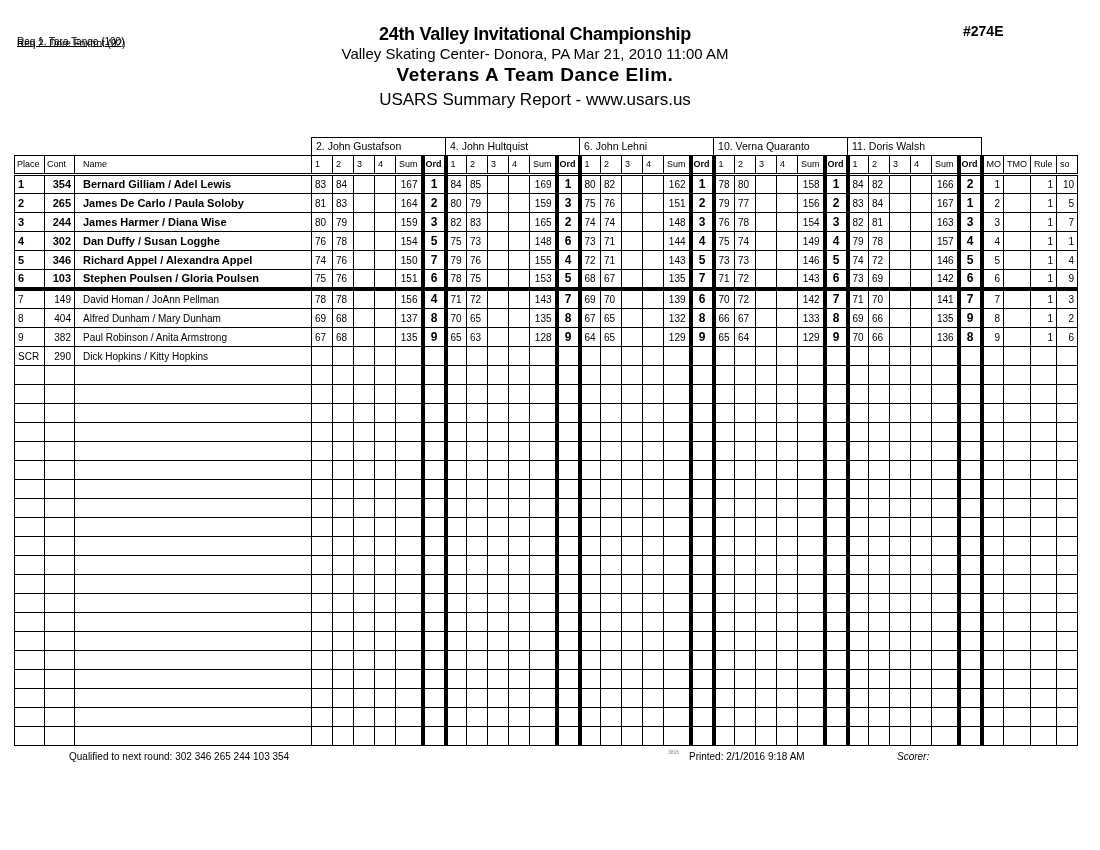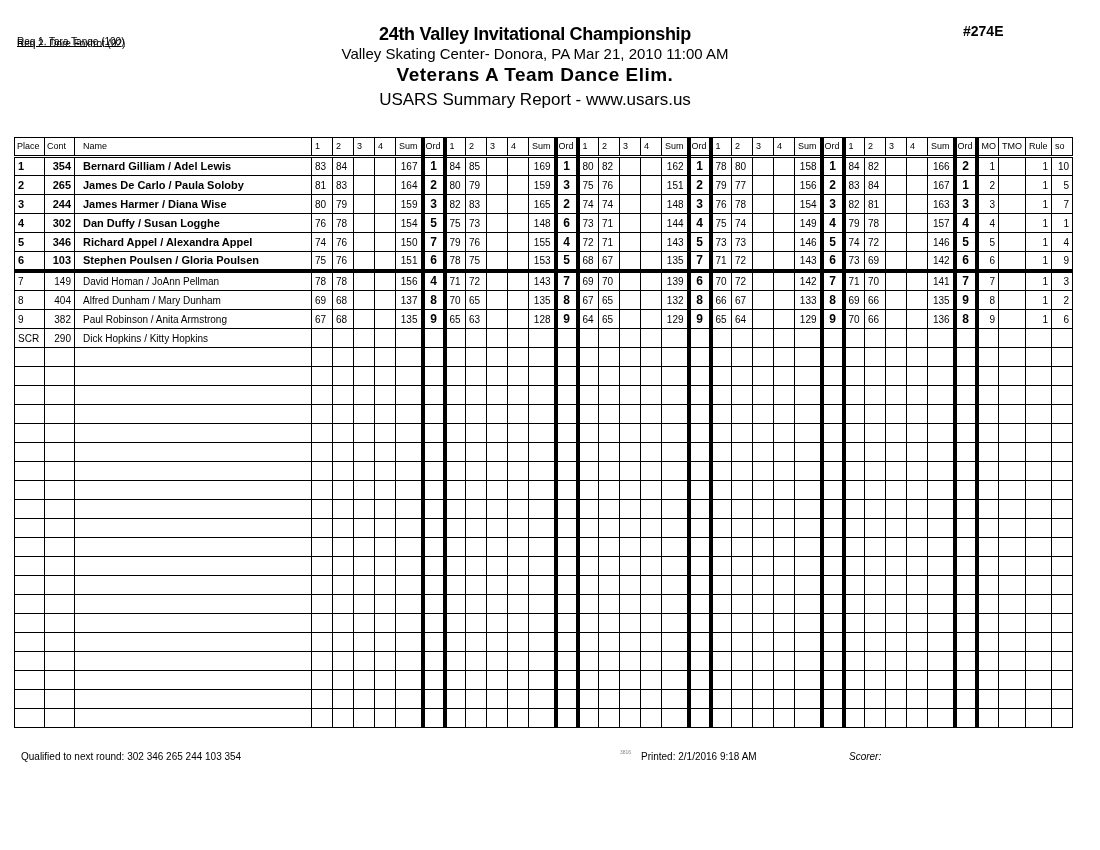--- a/index.html
+++ b/index.html
@@ -24,27 +24,27 @@
     table.grid td {
       border: 1px solid #000; height: 19px; padding: 0 2px; white-space: nowrap; overflow: hidden;
       line-height: 17px;
     }
     table.grid tr.judge-row td { height: 18px; font-size: 10.5px; padding-left: 4px; }
     table.grid tr.judge-row td.blank { border: none; }
     table.grid tr.colhead td { height: 19px; font-size: 9px; border-bottom: 3px double #000; }
     td.num { text-align: right; padding-right: 3px !important; }
     td.sc { text-align: left; padding-left: 3px !important; }
     td.ord { text-align: center; font-weight: bold; font-size: 12px; border-left: 4px solid #000 !important; border-right: 4px solid #000 !important; }
-    tr.colhead td.ord { font-size: 9px; font-weight: normal; text-align: left; padding-left: 1px; }
+    tr.colhead td.ord { font-size: 9px; font-weight: bold; text-align: left; padding-left: 1px; }
     tr.bold td.place, tr.bold td.cont, tr.bold td.name { font-weight: bold; font-size: 11px; }
     tr.cut td { border-bottom: 4px solid #000; }
     td.name { padding-left: 8px !important; }
     td.place { padding-left: 3px !important; }
 
-    .footer { position: absolute; top: 751px; font-size: 10px; }
+    .footer { position: absolute; top: 751px; font-size: 10px; margin-left: 48px; }
     .f-qual { left: 21px; }
     .f-code { left: 620px; top: 749px; font-size: 5px; color: #888; }
     .f-printed { left: 641px; }
     .f-scorer { left: 849px; font-style: italic; }
   </style>
 </head>
 <body>
 
 <div class="req req1">Req  1.  Tara Tango (100)</div>
 <div class="req req2">Req  2.  Dore Foxtrot (92)</div>
@@ -89,20 +89,29 @@
       <col style="width: 21px;">
       <col style="width: 21px;">
       <col style="width: 27px;">
       <col style="width: 20px;">
       <col style="width: 22px;">
       <col style="width: 27px;">
       <col style="width: 26px;">
       <col style="width: 21px;">
     </colgroup>
   <tbody id="tbody">
+      <tr class="judge-row">
+        <td class="blank" colspan="3"></td>
+        <td colspan="6">2.  John Gustafson</td>
+        <td colspan="6">4.  John  Hultquist</td>
+        <td colspan="6">6.  John Lehni</td>
+        <td colspan="6">10.  Verna  Quaranto</td>
+        <td colspan="6">11.  Doris Walsh</td>
+        <td class="blank" colspan="4"></td>
+      </tr>
       <tr class="colhead">
         <td>Place</td>
         <td>Cont</td>
         <td class="name">Name</td>
         <td class="sc">1</td>
         <td class="sc">2</td>
         <td class="sc">3</td>
         <td class="sc">4</td>
         <td class="sc">Sum</td>
         <td class="ord">Ord</td>

